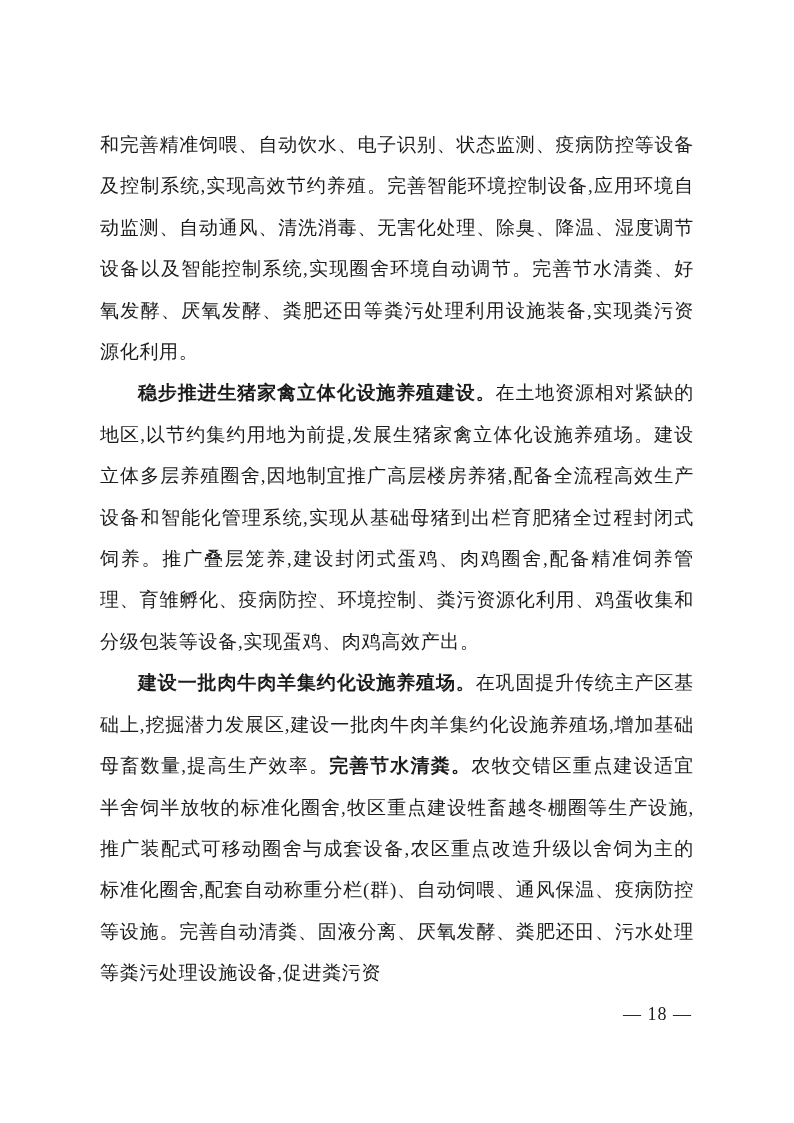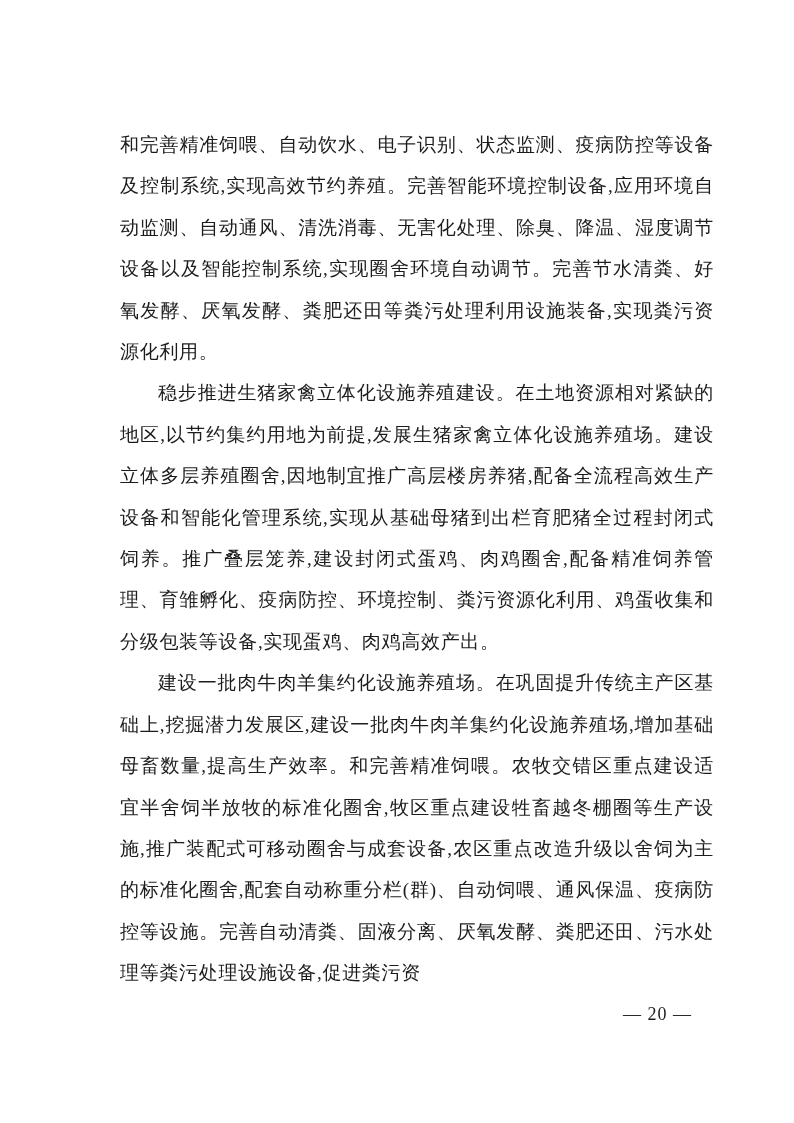--- a/index.html
+++ b/index.html
@@ -19,31 +19,30 @@
   .body-text {
     position: absolute;
     left: 100px;
     top: 124px;
     width: 594px;
     font-size: 19px;
     line-height: 41.4px;
     letter-spacing: 0.7px;
     text-align: justify;
     text-justify: inter-ideograph;
-    margin-left: 20px;
   }
   .body-text p {
     margin: 0;
     padding: 0;
   }
   .para.indent {
     text-indent: 2em;
   }
   .run.bold {
-    font-weight: normal;
+    font-weight: bold;
   }
   .footer {
     position: absolute;
     left: 100px;
     top: 1004px;
     width: 594px;
     text-align: right;
     font-size: 18px;
     letter-spacing: 1px;
     color: #1c1c1c;
@@ -52,18 +51,18 @@
     padding-right: 2px;
   }
 </style>
 </head>
 <body>
 
 <div class="page">
   <div class="body-text" id="body-text">
       <p class="para"><span class="run">和完善精准饲喂、自动饮水、电子识别、状态监测、疫病防控等设备及控制系统,实现高效节约养殖。完善智能环境控制设备,应用环境自动监测、自动通风、清洗消毒、无害化处理、除臭、降温、湿度调节设备以及智能控制系统,实现圈舍环境自动调节。完善节水清粪、好氧发酵、厌氧发酵、粪肥还田等粪污处理利用设施装备,实现粪污资源化利用。</span></p>
       <p class="para indent"><span class="run bold">稳步推进生猪家禽立体化设施养殖建设。</span><span class="run">在土地资源相对紧缺的地区,以节约集约用地为前提,发展生猪家禽立体化设施养殖场。建设立体多层养殖圈舍,因地制宜推广高层楼房养猪,配备全流程高效生产设备和智能化管理系统,实现从基础母猪到出栏育肥猪全过程封闭式饲养。推广叠层笼养,建设封闭式蛋鸡、肉鸡圈舍,配备精准饲养管理、育雏孵化、疫病防控、环境控制、粪污资源化利用、鸡蛋收集和分级包装等设备,实现蛋鸡、肉鸡高效产出。</span></p>
-      <p class="para indent"><span class="run bold">建设一批肉牛肉羊集约化设施养殖场。</span><span class="run">在巩固提升传统主产区基础上,挖掘潜力发展区,建设一批肉牛肉羊集约化设施养殖场,增加基础母畜数量,提高生产效率。</span><span class="run bold">和完善精准饲喂。</span><span class="run">农牧交错区重点建设适宜半舍饲半放牧的标准化圈舍,牧区重点建设牲畜越冬棚圈等生产设施,推广装配式可移动圈舍与成套设备,农区重点改造升级以舍饲为主的标准化圈舍,配套自动称重分栏(群)、自动饲喂、通风保温、疫病防控等设施。完善自动清粪、固液分离、厌氧发酵、粪肥还田、污水处理等粪污处理设施设备,促进粪污资</span></p>
+      <p class="para indent"><span class="run bold">建设一批肉牛肉羊集约化设施养殖场。</span><span class="run">在巩固提升传统主产区基础上,挖掘潜力发展区,建设一批肉牛肉羊集约化设施养殖场,增加基础母畜数量,提高生产效率。</span><span class="run bold">完善节水清粪。</span><span class="run">农牧交错区重点建设适宜半舍饲半放牧的标准化圈舍,牧区重点建设牲畜越冬棚圈等生产设施,推广装配式可移动圈舍与成套设备,农区重点改造升级以舍饲为主的标准化圈舍,配套自动称重分栏(群)、自动饲喂、通风保温、疫病防控等设施。完善自动清粪、固液分离、厌氧发酵、粪肥还田、污水处理等粪污处理设施设备,促进粪污资</span></p>
     </div>
   <div class="footer">
-    <span class="page-num">— 20 —</span>
+    <span class="page-num">— 18 —</span>
   </div>
 </div>
 
 </body></html>

